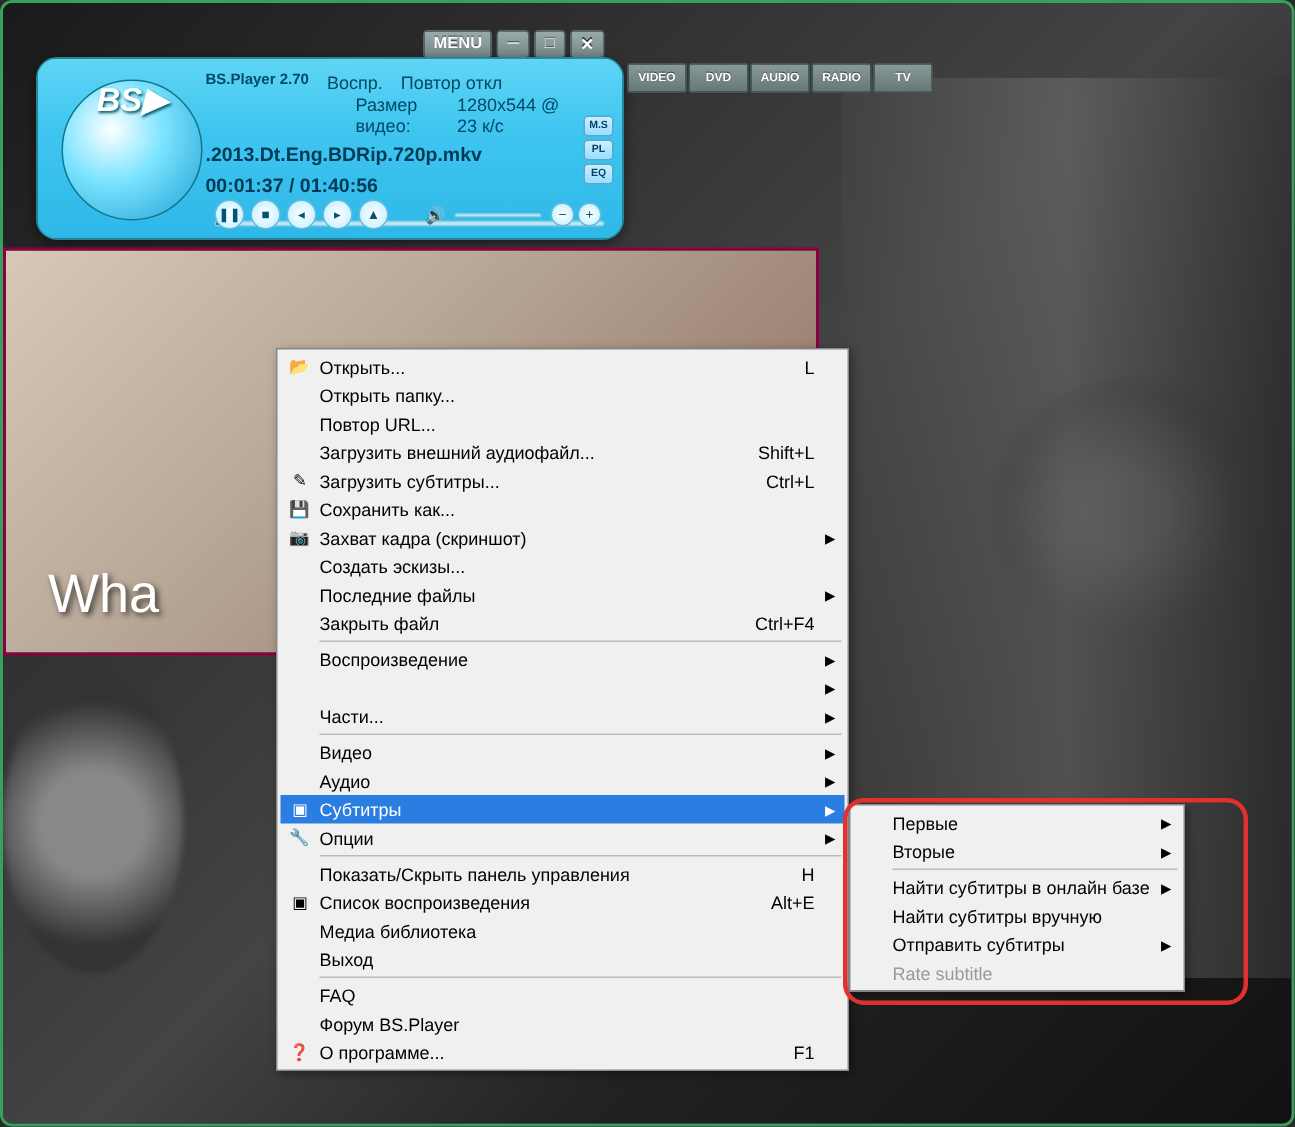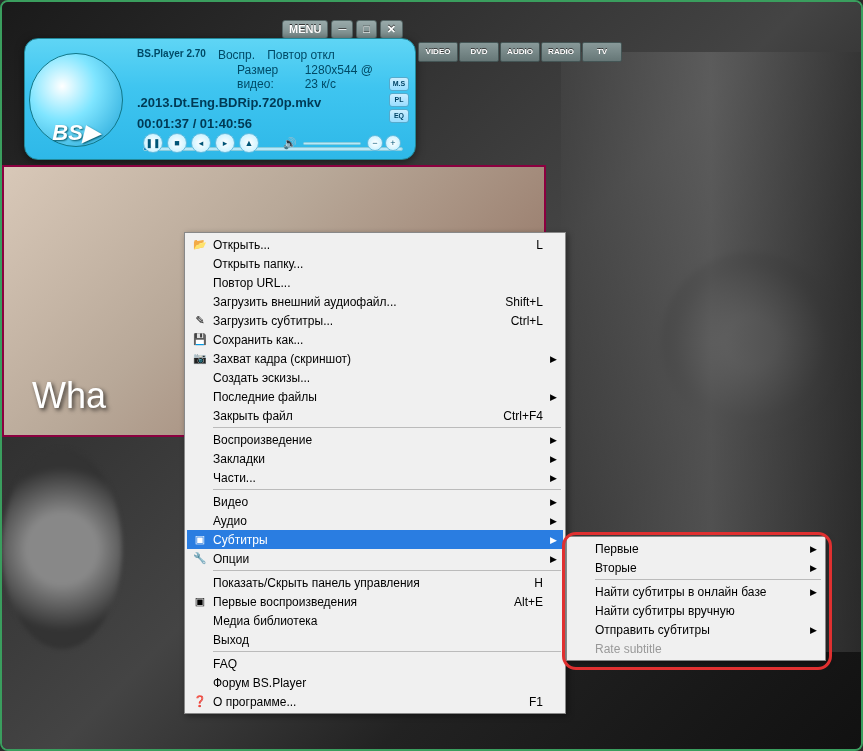--- a/index.html
+++ b/index.html
@@ -4,21 +4,21 @@
 <style>
 *{box-sizing:border-box;margin:0;padding:0;font-family:Tahoma,Arial,sans-serif;font-size:12px}
 body{width:863px;height:751px;background:#2a2a2a;position:relative;overflow:hidden;border:2px solid #3a9e5e;border-radius:8px}
 .bg{position:absolute;inset:0;background:linear-gradient(135deg,#1a1a1a 0%,#333 30%,#444 50%,#222 70%,#111 100%)}
 .bg::before{content:"";position:absolute;left:0;bottom:100px;width:120px;height:200px;background:radial-gradient(circle,#888 30%,#333 70%);border-radius:50%;filter:blur(2px)}
 .bg::after{content:"";position:absolute;right:20px;top:250px;width:180px;height:180px;background:radial-gradient(circle,#555 20%,#222 60%);border-radius:50%;filter:blur(3px)}
 .car-panel{position:absolute;right:0;top:50px;width:300px;height:600px;background:linear-gradient(90deg,#444,#666,#333);opacity:0.7}
 .topbar{position:absolute;top:18px;left:280px;display:flex;gap:3px}
 .topbar-btn{background:linear-gradient(#9aa,#788);border:1px solid #566;border-radius:3px;color:#fff;font-size:11px;padding:2px 6px;font-weight:bold;text-shadow:0 -1px 0 #333}
 .player{position:absolute;top:36px;left:22px;width:392px;height:122px;background:linear-gradient(#5fd5f5,#3fc5f0 40%,#2eb8e8);border-radius:14px;border:1px solid #289;box-shadow:0 2px 8px rgba(0,0,0,.5)}
-.player-logo{position:absolute;left:4px;top:14px;width:94px;height:94px;background:radial-gradient(circle at 35% 35%,#fff 0%,#7fe5ff 40%,#1a9fd4 100%);border-radius:50%;border:1px solid #178;display:flex;align-items:flex-end;justify-content:center}
+.player-logo{position:absolute;left:16px;top:14px;width:94px;height:94px;background:radial-gradient(circle at 35% 35%,#fff 0%,#7fe5ff 40%,#1a9fd4 100%);border-radius:50%;border:1px solid #178;display:flex;align-items:flex-start;justify-content:center}
 .player-logo-text{color:#fff;font-size:22px;font-weight:bold;font-style:italic;text-shadow:1px 1px 2px #056}
 .player-info{position:absolute;left:112px;top:8px;right:40px;color:#004a66;font-size:10px}
 .player-title{font-weight:bold;font-size:10px}
 .player-row{display:flex;gap:12px;margin-top:1px}
 .player-file{color:#003a55;font-size:13px;font-weight:bold;margin-top:4px}
 .player-time{color:#003a55;font-size:13px;font-weight:bold;margin-top:6px}
 .player-langbtns{position:absolute;right:6px;top:38px;display:flex;flex-direction:column;gap:2px}
 .langbtn{width:20px;height:14px;background:linear-gradient(#cef,#9df);border:1px solid #5ac;border-radius:3px;font-size:7px;color:#046;text-align:center;line-height:12px;font-weight:bold}
 .player-seek{position:absolute;left:118px;right:12px;top:108px;height:4px;background:#b8e8f8;border-radius:2px;border:1px solid #8cd}
 .player-seek-fill{width:2%;height:100%;background:#06a;border-radius:2px}
@@ -33,21 +33,21 @@
 .video-frame{position:absolute;top:163px;left:0;width:544px;height:272px;border:2px solid #8b0040;background:linear-gradient(135deg,#d8c8b8,#b8a898 40%,#8a6858);overflow:hidden}
 .video-overlay{position:absolute;bottom:18px;left:28px;color:#fff;font-size:36px;font-weight:normal;text-shadow:2px 2px 4px rgba(0,0,0,.7)}
 .ctx-menu{position:absolute;top:230px;left:182px;width:382px;background:#f0f0f0;border:1px solid #888;box-shadow:2px 2px 6px rgba(0,0,0,.4);padding:2px}
 .menu-item{display:flex;align-items:center;height:19px;padding:0 20px 0 4px;position:relative;color:#000}
 .menu-item.sel{background:#2a7de1;color:#fff}
 .menu-icon{width:18px;height:16px;display:flex;align-items:center;justify-content:center;margin-right:4px;font-size:11px}
 .menu-label{flex:1}
 .menu-hotkey{color:#000;margin-left:20px}
 .menu-arrow{position:absolute;right:6px;font-size:9px}
 .menu-sep{height:1px;background:#bbb;margin:2px 2px 2px 26px}
-.submenu{position:absolute;top:534px;left:564px;width:260px;background:#f0f0f0;border:1px solid #888;box-shadow:2px 2px 6px rgba(0,0,0,.4);padding:2px}
+.submenu{position:absolute;top:534px;left:564px;width:224px;background:#f0f0f0;border:1px solid #888;box-shadow:2px 2px 6px rgba(0,0,0,.4);padding:2px}
 .sub-highlight{position:absolute;top:530px;left:560px;width:270px;height:138px;border:3px solid #e03030;border-radius:14px;pointer-events:none}
 .sub-item{display:flex;align-items:center;height:19px;padding:0 20px 0 26px;position:relative;color:#000}
 .sub-item.disabled{color:#999}
 .sub-arrow{position:absolute;right:6px;font-size:9px}
 .sub-sep{height:1px;background:#bbb;margin:2px 2px 2px 26px}
 </style>
 </head>
 <body>
 
 <div class="bg"></div>
@@ -162,21 +162,20 @@
       <span class="menu-hotkey">Ctrl+F4</span>
     </div>
     <div class="menu-sep"></div>
     <div class="menu-item">
       <span class="menu-icon"></span>
       <span class="menu-label">Воспроизведение</span>
       <span class="menu-arrow">▶</span>
     </div>
     <div class="menu-item">
       <span class="menu-icon"></span>
-      <span class="menu-label">Закладки</span>
       <span class="menu-arrow">▶</span>
     </div>
     <div class="menu-item">
       <span class="menu-icon"></span>
       <span class="menu-label">Части...</span>
       <span class="menu-arrow">▶</span>
     </div>
     <div class="menu-sep"></div>
     <div class="menu-item">
       <span class="menu-icon"></span>
@@ -199,21 +198,21 @@
       <span class="menu-arrow">▶</span>
     </div>
     <div class="menu-sep"></div>
     <div class="menu-item">
       <span class="menu-icon"></span>
       <span class="menu-label">Показать/Скрыть панель управления</span>
       <span class="menu-hotkey">H</span>
     </div>
     <div class="menu-item">
       <span class="menu-icon">▣</span>
-      <span class="menu-label">Первые воспроизведения</span>
+      <span class="menu-label">Список воспроизведения</span>
       <span class="menu-hotkey">Alt+E</span>
     </div>
     <div class="menu-item">
       <span class="menu-icon"></span>
       <span class="menu-label">Медиа библиотека</span>
     </div>
     <div class="menu-item">
       <span class="menu-icon"></span>
       <span class="menu-label">Выход</span>
     </div>

